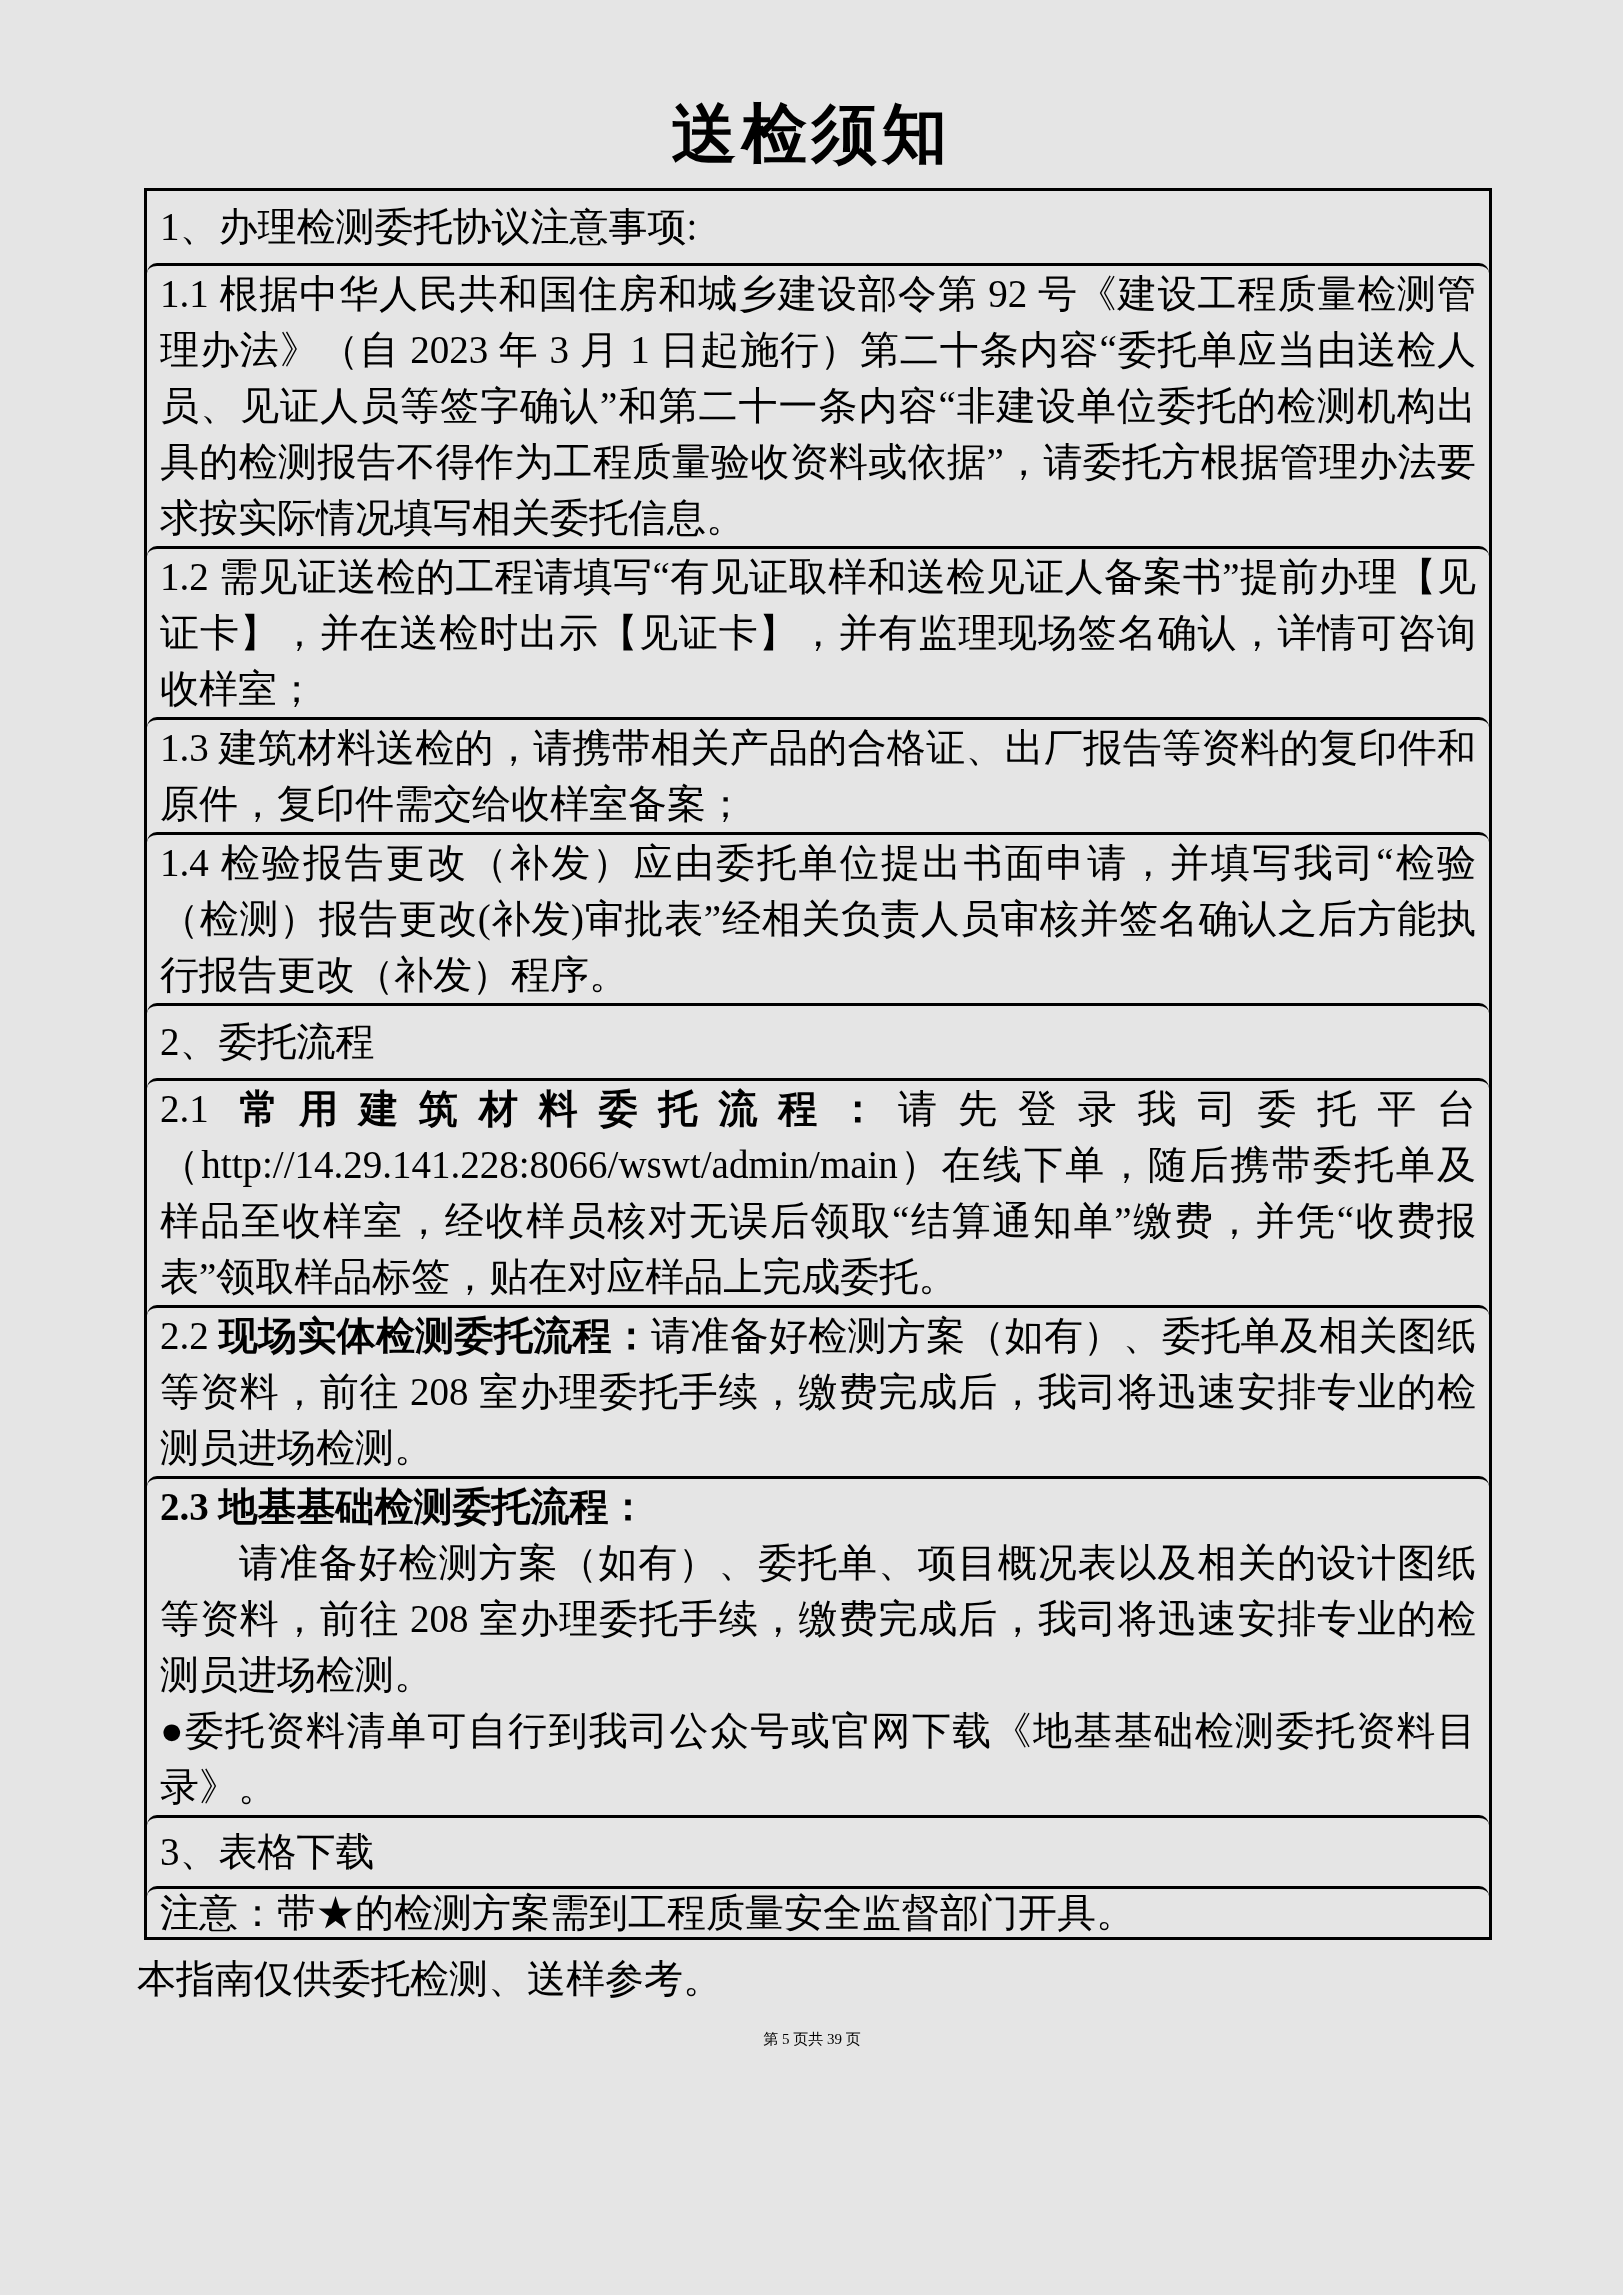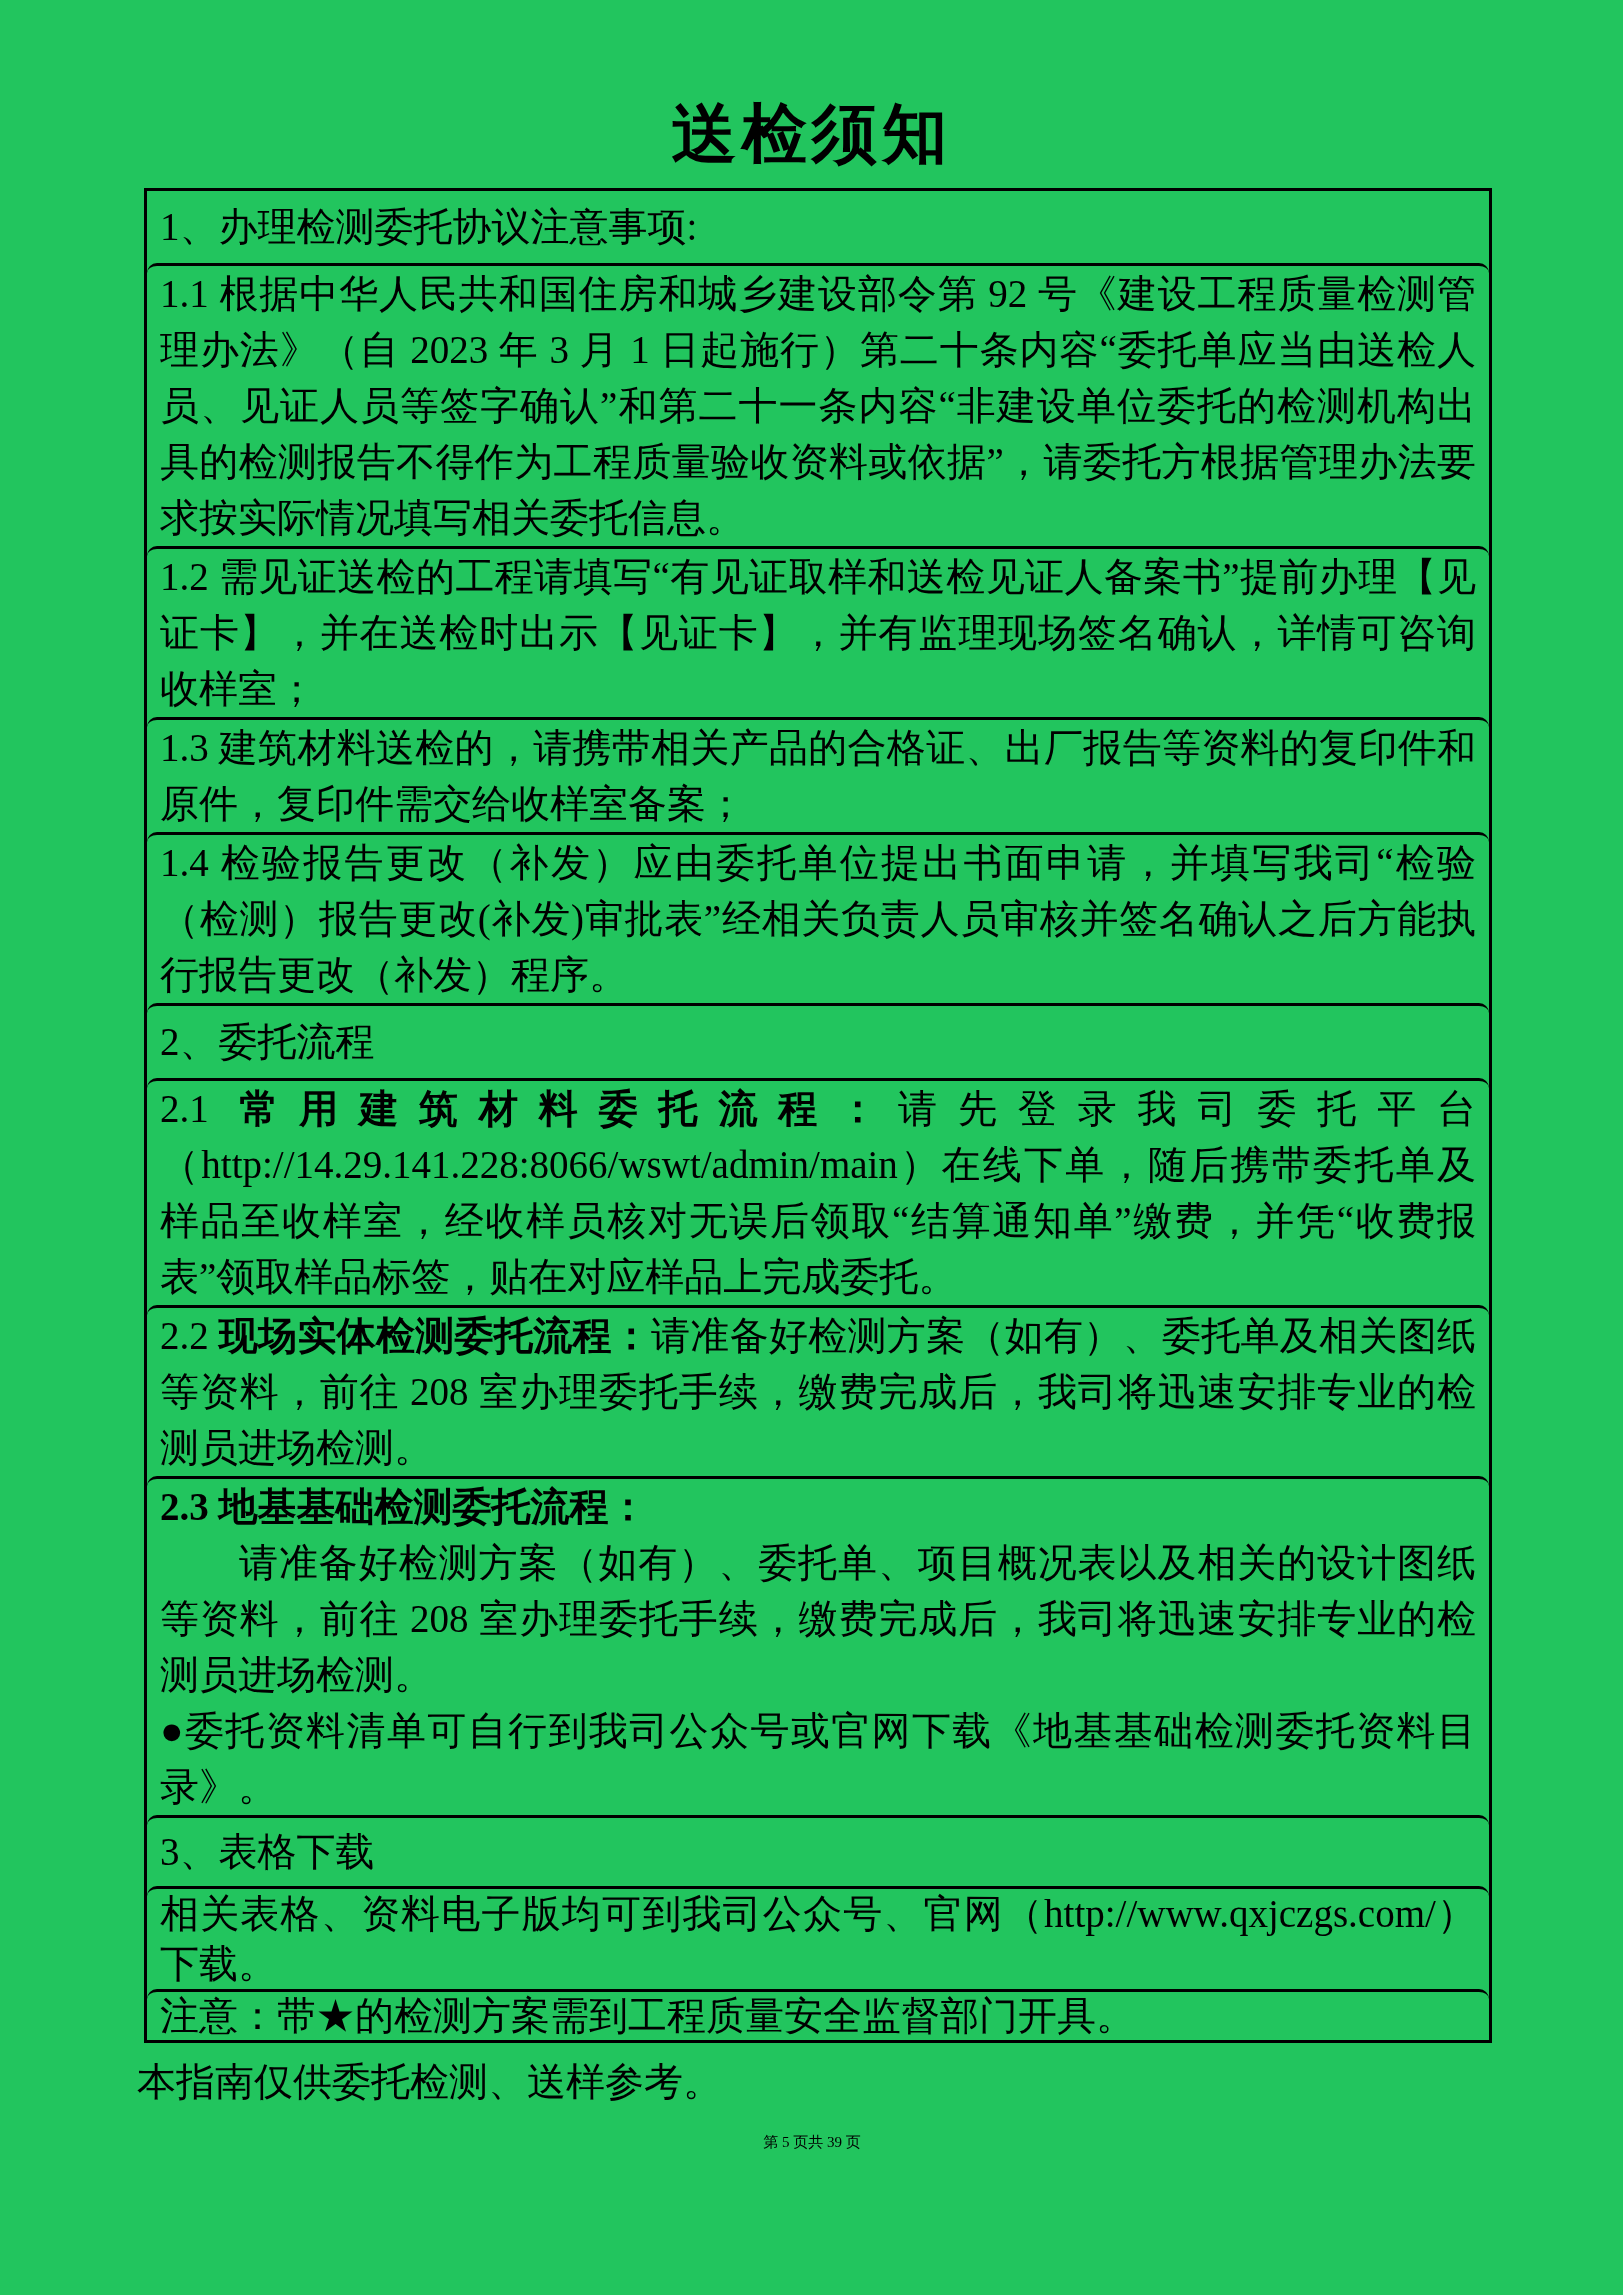--- a/index.html
+++ b/index.html
@@ -5,21 +5,21 @@
   html, body {
     margin: 0;
     padding: 0;
     background: #888;
   }
   .page {
     position: relative;
     width: 1624px;
     height: 2295px;
     margin: 0 auto;
-    background: #22c55e;
+    background: #e5e5e5;
     color: #000000;
     font-family: "Liberation Serif", "DejaVu Serif", serif;
     overflow: hidden;
     box-sizing: border-box;
     padding-top: 98px;
   }
   .title {
     font-size: 65px;
     line-height: 73px;
     font-weight: 700;
@@ -103,23 +103,20 @@
     <div class="row">
       <div class="bold">2.3 地基基础检测委托流程：</div>
       <div class="indent2">请准备好检测方案（如有）、委托单、项目概况表以及相关的设计图纸等资料，前往 208 室办理委托手续，缴费完成后，我司将迅速安排专业的检测员进场检测。</div>
       <div>●委托资料清单可自行到我司公众号或官网下载《地基基础检测委托资料目录》。</div>
     </div>
 
     <div class="row s3row">
       <span>3、表格下载</span>
     </div>
 
-    <div class="row urlrow">
-      <span>相关表格、资料电子版均可到我司公众号、官网（http://www.qxjczgs.com/）下载。</span>
-    </div>
 
     <div class="row noterow">
       <span>注意：带★的检测方案需到工程质量安全监督部门开具。</span>
     </div>
 
   </div>
 
   <div class="closing">本指南仅供委托检测、送样参考。</div>
 
   <div class="footer">第 5 页共 39 页</div>

